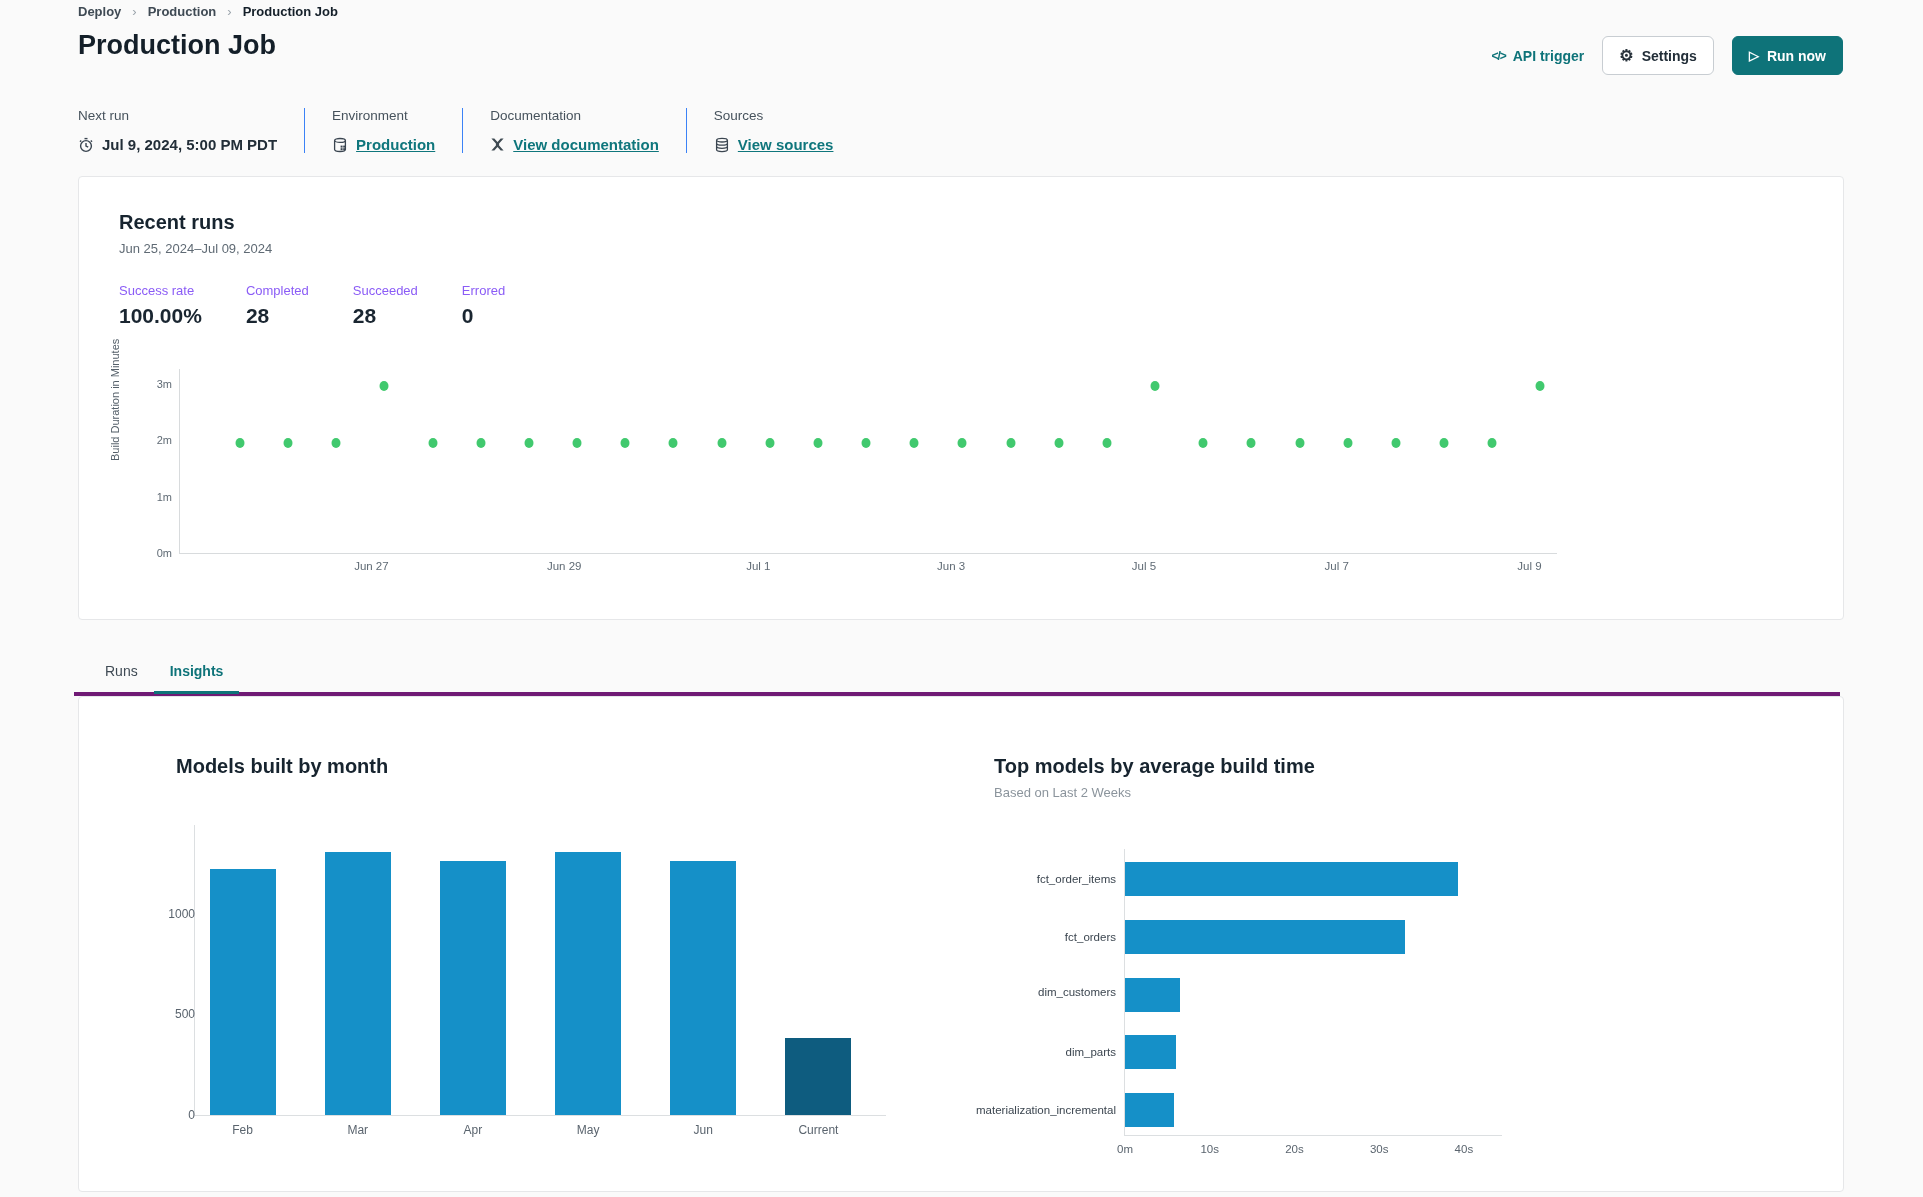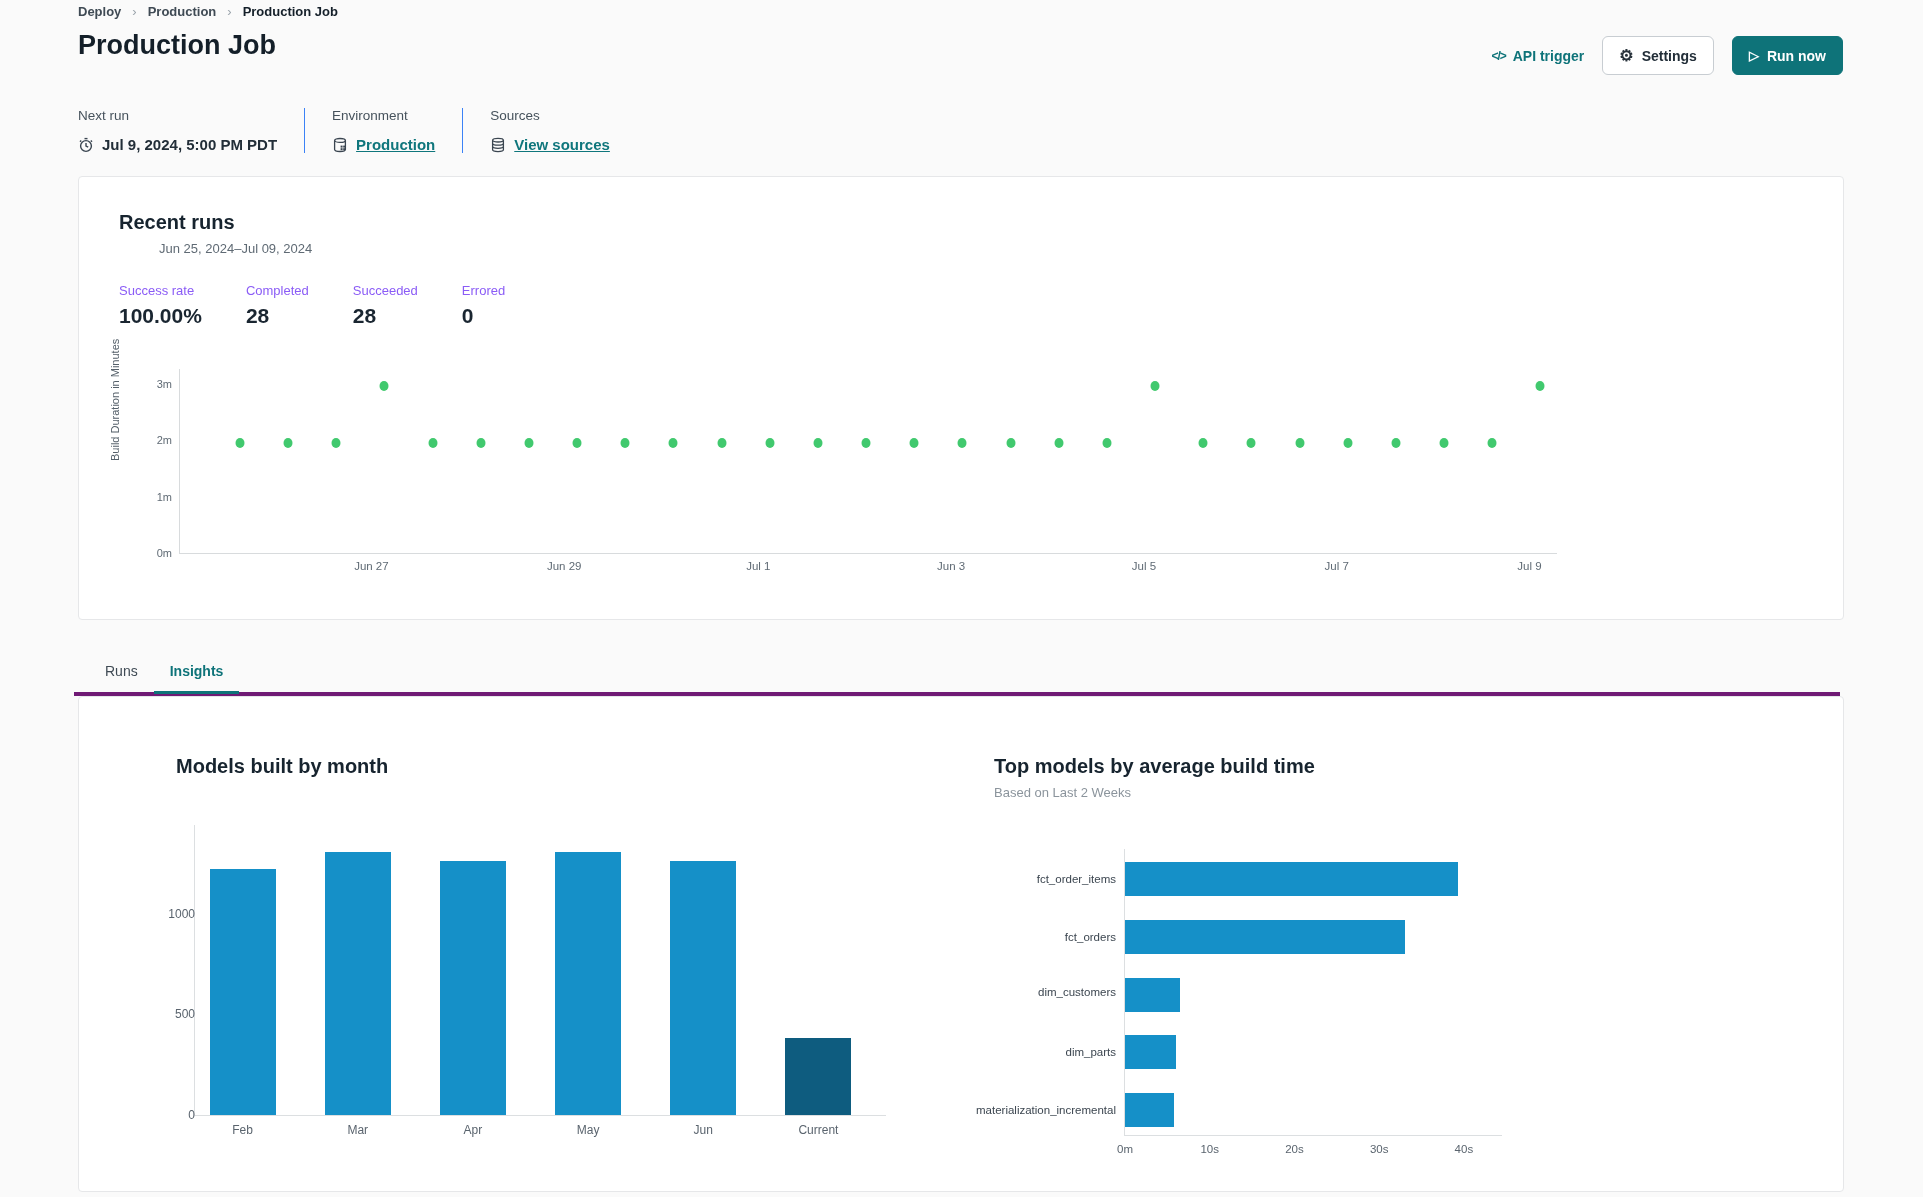--- a/index.html
+++ b/index.html
@@ -30,21 +30,21 @@
   .info-col + .info-col { border-left:1px solid #3b82f6; padding-left:27px; }
   .info-label { font-size:13.5px; color:#46525c; margin-bottom:13px; }
   .info-value { display:flex; align-items:center; gap:8px; font-size:15px; font-weight:600; color:#222e38; }
   .info-link { color:#0f767c; text-decoration:underline; cursor:pointer; font-weight:600; }
   .info-icon svg { display:block; }
 
   
   .card { position:absolute; background:#fff; border:1px solid #e6e7e9; border-radius:4px; }
   #recent-runs-card { left:78px; top:176px; width:1766px; height:444px; }
   .rr-title { position:absolute; left:40px; top:34px; font-size:20px; font-weight:700; color:#17242f; }
-  .rr-subtitle { position:absolute; left:40px; top:64px; font-size:13px; color:#5f6a74;margin-left:40px; }
+  .rr-subtitle { position:absolute; left:40px; top:64px; font-size:13px; color:#5f6a74; }
   .stats-row { position:absolute; left:40px; top:106px; display:flex; gap:44px; }
   .stat-label { font-size:13px; color:#8b5cf6; margin-bottom:6px; }
   .stat-value { font-size:21px; font-weight:700; color:#1a2631; }
 
   
   #scatter-plot { position:absolute; left:100px; top:192px; width:1378px; height:185px;
                   border-left:1px solid #d8dbdd; border-bottom:1px solid #d8dbdd; }
   .scatter-ylabel { position:absolute; left:30px; top:284px; font-size:11px; color:#55606a;
                     transform:rotate(-90deg); transform-origin:left top; white-space:nowrap; }
   .y-tick-label { position:absolute; right:100%; padding-right:8px; font-size:11px; color:#5f6a74; transform:translateY(-50%); white-space:nowrap; }
@@ -127,20 +127,31 @@
           <svg width="16" height="16" viewBox="0 0 16 16" fill="none" stroke="#3a4550" stroke-width="1.3">
             <ellipse cx="8" cy="3.4" rx="5.4" ry="1.9"></ellipse>
             <path d="M2.6 3.4v9.2c0 1 2.4 1.9 5.4 1.9s5.4-.9 5.4-1.9V3.4"></path>
             <rect x="8.6" y="8.6" width="2" height="2" fill="#3a4550" stroke="none"></rect>
             <rect x="11.2" y="8.6" width="2" height="2" fill="#3a4550" stroke="none"></rect>
             <rect x="8.6" y="11.2" width="2" height="2" fill="#3a4550" stroke="none"></rect>
             <rect x="11.2" y="11.2" width="2" height="2" fill="#3a4550" stroke="none"></rect>
           </svg>
         </span>
         <span class="info-link">Production</span>
+      </div>
+    </div>
+    <div class="info-col">
+      <div class="info-label">Documentation</div>
+      <div class="info-value">
+        <span class="info-icon">
+          <svg width="15" height="15" viewBox="0 0 16 16">
+            <path fill="#3f4a52" d="M1.5 1.5 L4.6 1.5 L8 5.4 L11.4 1.5 L14.5 1.5 L9.7 7 L9.7 9 L14.5 14.5 L11.4 14.5 L8 10.6 L4.6 14.5 L1.5 14.5 L6.3 9 L6.3 7 Z"></path>
+          </svg>
+        </span>
+        <span class="info-link">View documentation</span>
       </div>
     </div>
     <div class="info-col">
       <div class="info-label">Sources</div>
       <div class="info-value">
         <span class="info-icon">
           <svg width="16" height="16" viewBox="0 0 16 16" fill="none" stroke="#3a4550" stroke-width="1.3">
             <ellipse cx="8" cy="3.2" rx="5.4" ry="1.8"></ellipse>
             <path d="M2.6 3.2v9.6c0 1 2.4 1.8 5.4 1.8s5.4-.8 5.4-1.8V3.2"></path>
             <path d="M2.6 6.4c0 1 2.4 1.8 5.4 1.8s5.4-.8 5.4-1.8"></path>

